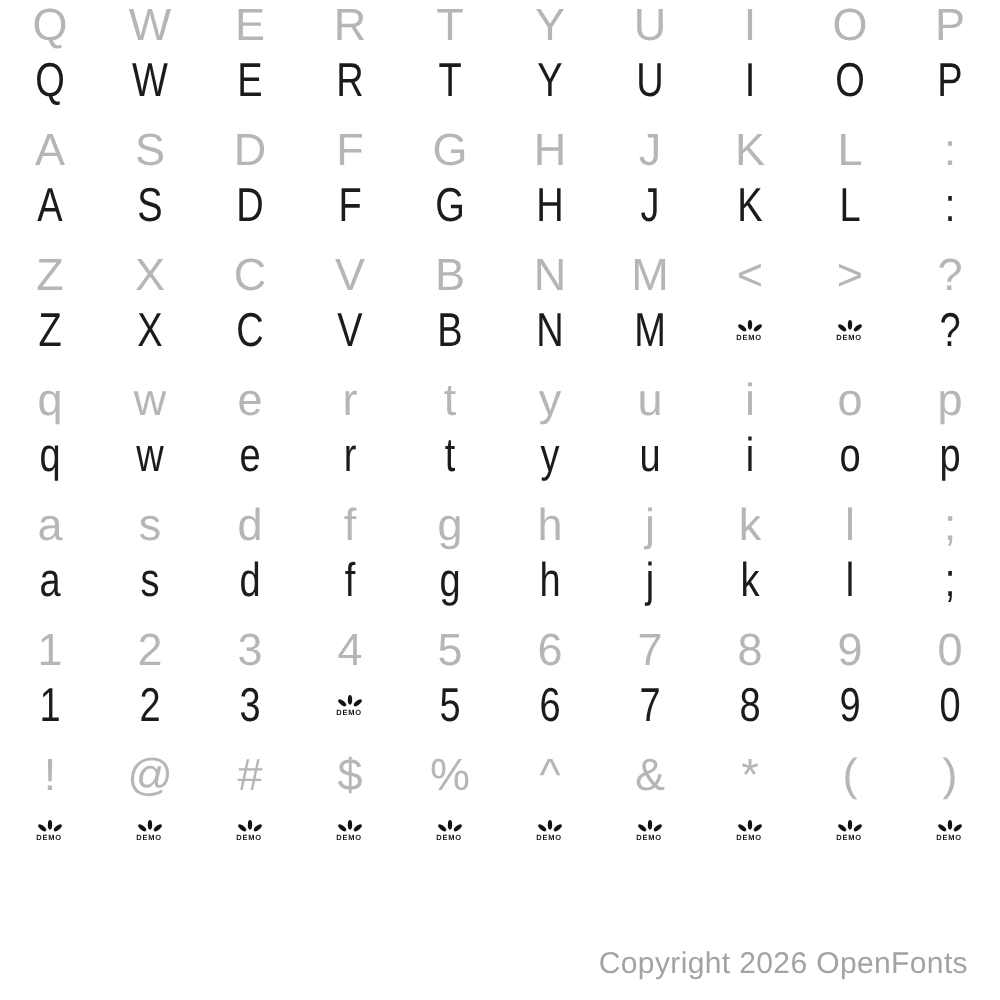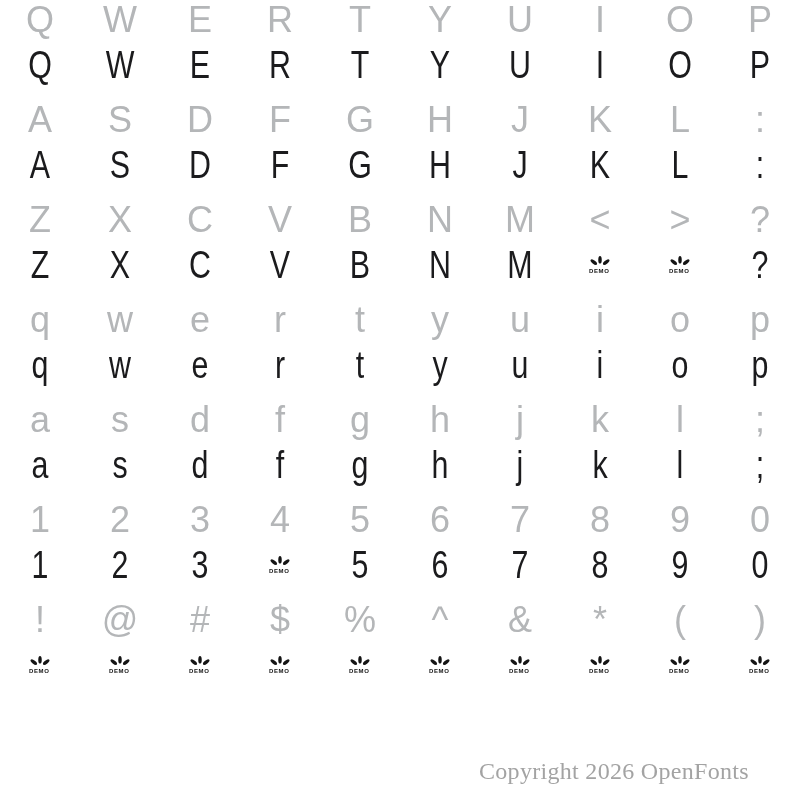--- a/index.html
+++ b/index.html
@@ -50,21 +50,21 @@
     font-family: "Liberation Sans", sans-serif;
   }
   .copyright {
     position: absolute;
     left: 479px;
     top: 757px;
     font-size: 24px;
     line-height: 28px;
     color: #a3a3a3;
     letter-spacing: 0.3px;
-    font-family: Liberation Serif, serif;
+    font-family: Liberation Sans, sans-serif;
   }
 </style>
 </head>
 <body>
 
 <div class="page">
   <div id="glyph-grid">
       <div class="glyph-row ref" style="top: 0px; color: rgb(180, 182, 184);">
         <div class="cell char">Q</div>
         <div class="cell char">W</div>

